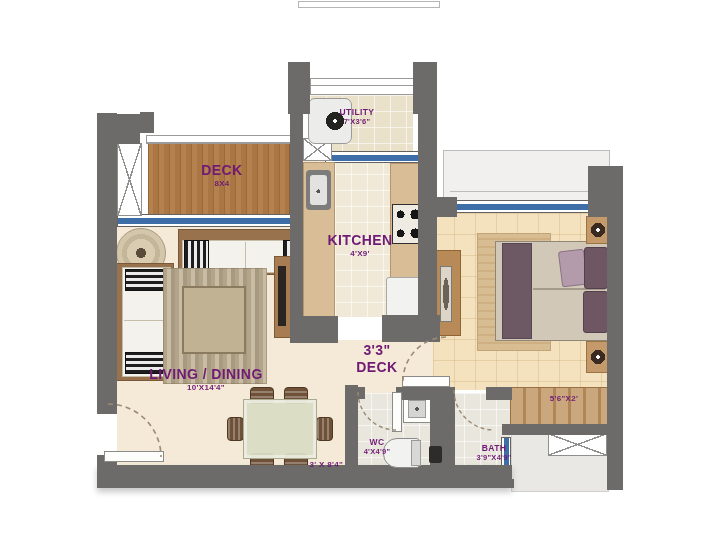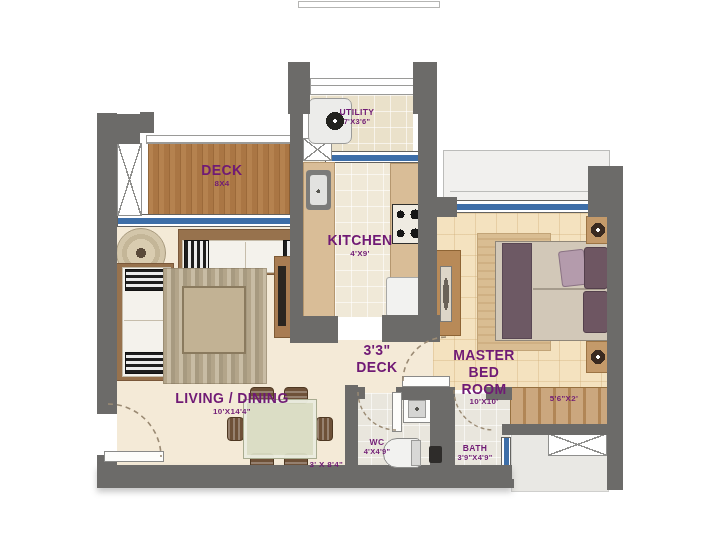--- a/index.html
+++ b/index.html
@@ -180,38 +180,33 @@
     <div class="dm">8X4</div>
   </div>
   <div class="lbl" style="left:328px;top:107px;width:58px;">
     <div class="nm" style="font-size:8.5px;">UTILITY</div>
     <div class="dm" style="font-size:7.5px;">7'X3'6"</div>
   </div>
   <div class="lbl" style="left:326px;top:232px;width:68px;">
     <div class="nm">KITCHEN</div>
     <div class="dm">4'X9'</div>
   </div>
-  <div class="lbl" style="left:174px;top:366px;width:116px;margin-top:24px;">
+  <div class="lbl" style="left:148px;top:366px;width:116px;">
     <div class="nm">LIVING / DINING</div>
     <div class="dm">10'X14'4"</div>
   </div>
   <div class="lbl" style="left:350px;top:342px;width:54px;">
     <div class="nm">3'3"</div>
     <div class="nm">DECK</div>
   </div>
-  <div class="lbl" style="left:448px;top:347px;width:72px;">
-    <div class="nm">MASTER</div>
-    <div class="nm">BED ROOM</div>
-    <div class="dm">10'X10'</div>
-  </div>
   <div class="lbl" style="left:353px;top:437px;width:48px;">
     <div class="nm" style="font-size:8.5px;">WC</div>
     <div class="dm" style="font-size:7.5px;">4'X4'9"</div>
   </div>
-  <div class="lbl" style="left:446px;top:443px;width:58px;">
+  <div class="lbl" style="left:465px;top:443px;width:58px;">
     <div class="nm" style="font-size:8.5px;">BATH</div>
     <div class="dm" style="font-size:7.5px;">3'9"X4'9"</div>
   </div>
   <div class="lbl" style="left:534px;top:394px;width:60px;">
     <div class="dm">5'6"X2'</div>
   </div>
   <div class="lbl" style="left:283px;top:460px;width:60px;text-align:right;">
     <div class="dm">3' X 8'4"</div>
   </div>
 

